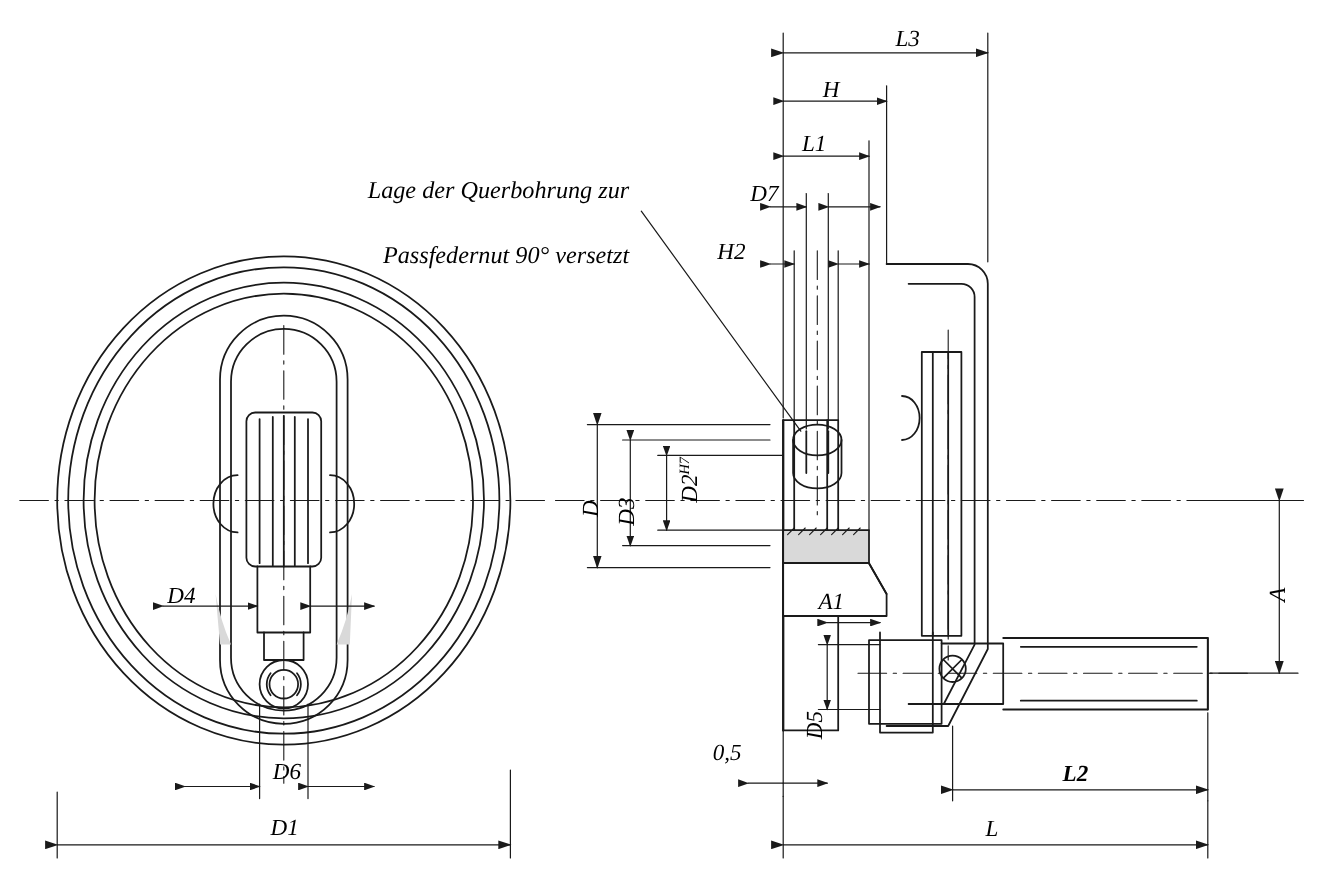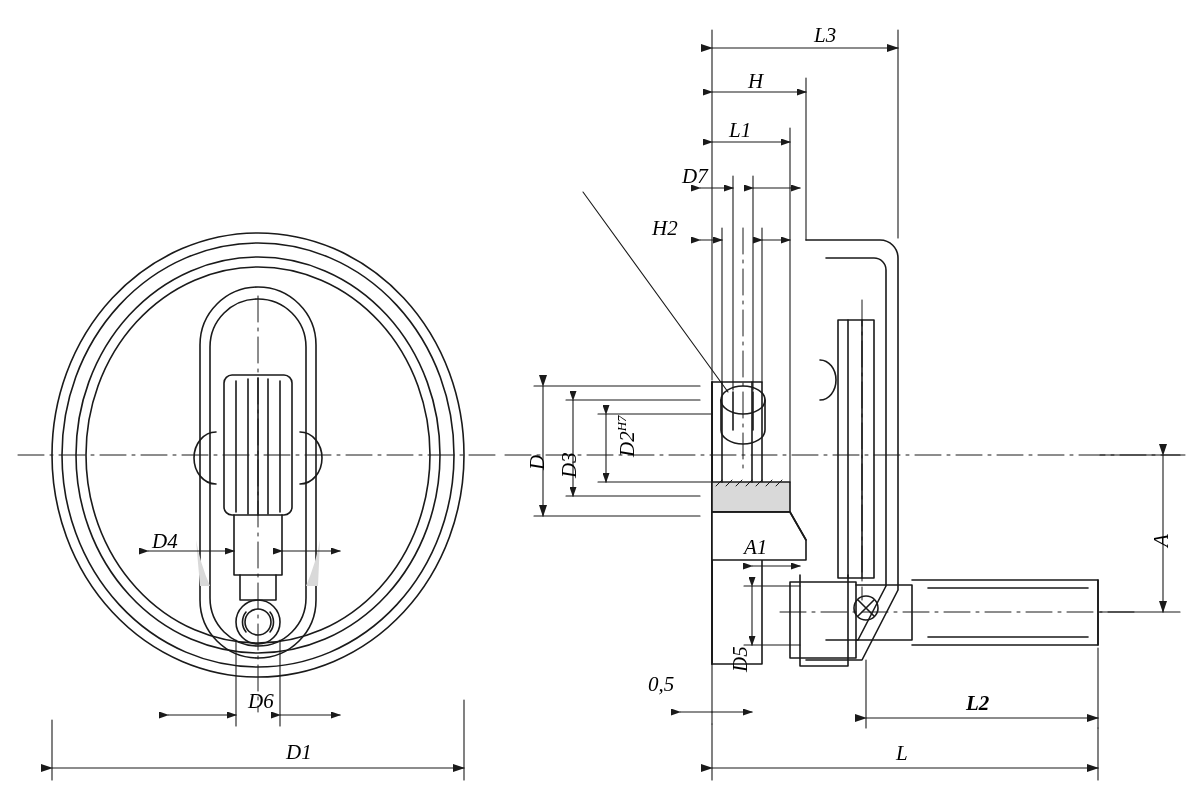--- a/index.html
+++ b/index.html
@@ -192,22 +192,26 @@
 
         <line x1="712" y1="768" x2="1098" y2="768" marker-start="url(#ah)" marker-end="url(#ah)"></line>
         <line x1="712" y1="724" x2="712" y2="780"></line>
         <line x1="1098" y1="728" x2="1098" y2="780"></line>
 
         <line x1="583" y1="192" x2="728" y2="392"></line>
       </g>
     </g>
   </svg>
 
-
-  <div class="lbl" style="left:246px; top:739px;margin-left:40px;">D1</div>
+  <div class="note" style="left:272px; top:128px; width:300px;">
+    <span>Lage der Querbohrung zur</span><br>
+    <span>Passfedernut 90° versetzt</span>
+  </div>
+
+  <div class="lbl" style="left:246px; top:739px;">D1</div>
   <div class="lbl" style="left:152px; top:528px;">D4</div>
   <div class="lbl" style="left:248px; top:688px;">D6</div>
 
   <div class="lbl" style="left:793px; top:22px;margin-left:21px;">L3</div>
   <div class="lbl" style="left:748px; top:68px;">H</div>
   <div class="lbl" style="left:729px; top:117px;">L1</div>
   <div class="lbl" style="left:682px; top:163px;">D7</div>
   <div class="lbl" style="left:652px; top:215px;text-align:right;">H2</div>
 
   <div class="lbl rot90" style="left:524px; top:470px;">D</div>

